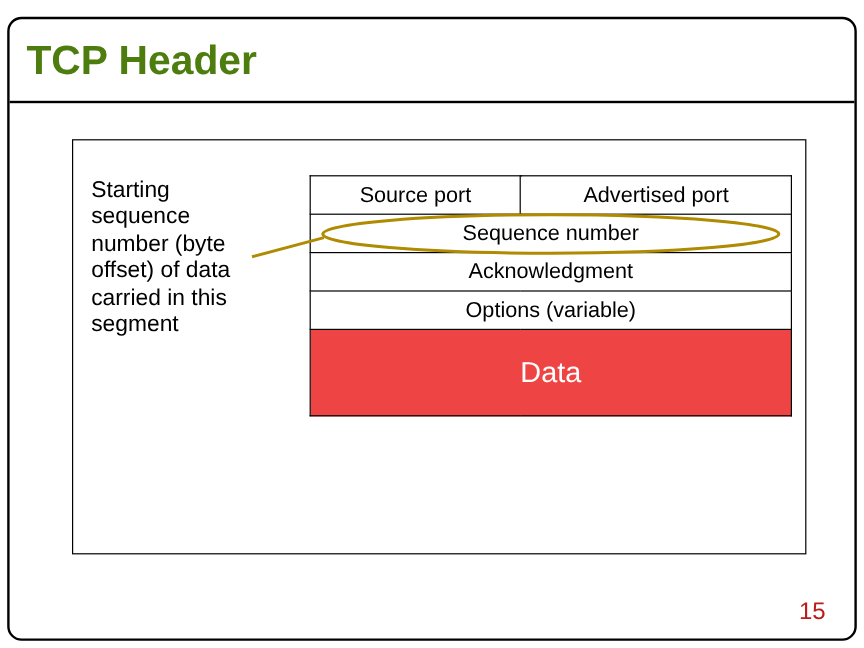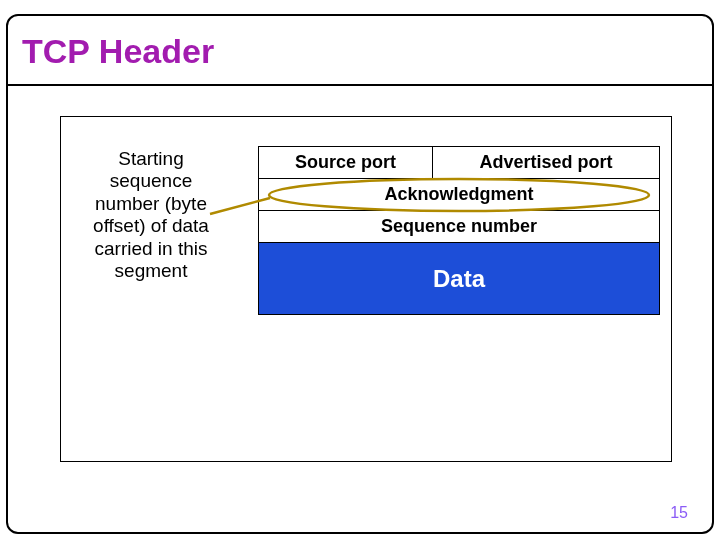--- a/index.html
+++ b/index.html
@@ -19,21 +19,21 @@
     height: 520px;
     border: 2px solid #000;
     border-radius: 12px;
   }
   .title {
     position: absolute;
     left: 22px;
     top: 32px;
     font-size: 34px;
     font-weight: bold;
-    color: #a21caf;
+    color: #4d7c0f;
   }
   .title-rule {
     position: absolute;
     left: 8px;
     top: 84px;
     width: 704px;
     height: 0;
     border-top: 2px solid #000;
   }
   .content-frame {
@@ -45,58 +45,56 @@
     border: 1.5px solid #000;
   }
   .annotation {
     position: absolute;
     left: 76px;
     top: 148px;
     width: 150px;
     font-size: 19px;
     color: #000;
     line-height: 1.18;
-    text-align: center;
   }
   .hdr-table {
     position: absolute;
     left: 258px;
     top: 146px;
     width: 402px;
     border-collapse: collapse;
-    font-weight: bold;
   }
   .hdr-table td {
     border: 1.5px solid #000;
     font-size: 18px;
     text-align: center;
     padding: 5px 2px;
     background: #fff;
   }
   .row-data td {
-    background: #1d4ed8;
+    background: #ef4444;
     color: #fff;
     font-size: 24px;
     height: 72px;
   }
   .callout {
     position: absolute;
     left: 258px;
     top: 176px;
     width: 402px;
     height: 38px;
     pointer-events: none;
   }
   .callout svg { width: 100%; height: 100%; overflow: visible; }
   .page-num {
     position: absolute;
     right: 32px;
     bottom: 18px;
-    font-size: 16px;
-    color: #8b5cf6;
+    font-size: 20px;
+    color: #b91c1c;
   }
 </style>
 </head>
 <body>
 
 <div class="slide-frame"></div>
 
 <div class="title">TCP Header</div>
 <div class="title-rule"></div>
 
@@ -104,24 +102,27 @@
 
 <div class="annotation">Starting sequence number (byte offset) of data carried in this segment</div>
 
 <table class="hdr-table">
   <tbody>
       <tr>
     <td colspan="4">Source port</td>
     <td colspan="4">Advertised port</td>
   </tr>
   <tr>
+    <td colspan="8">Sequence number</td>
+  </tr>
+  <tr>
     <td colspan="8">Acknowledgment</td>
   </tr>
   <tr>
-    <td colspan="8">Sequence number</td>
+    <td colspan="8">Options (variable)</td>
   </tr>
   <tr class="row-data">
     <td colspan="8">Data</td>
   </tr>
 </tbody>
   </table>
 
 <div class="callout">
   <svg viewBox="0 0 402 38">
     <ellipse cx="201" cy="19" rx="190" ry="16" fill="none" stroke="#b08a00" stroke-width="2.5"></ellipse>

